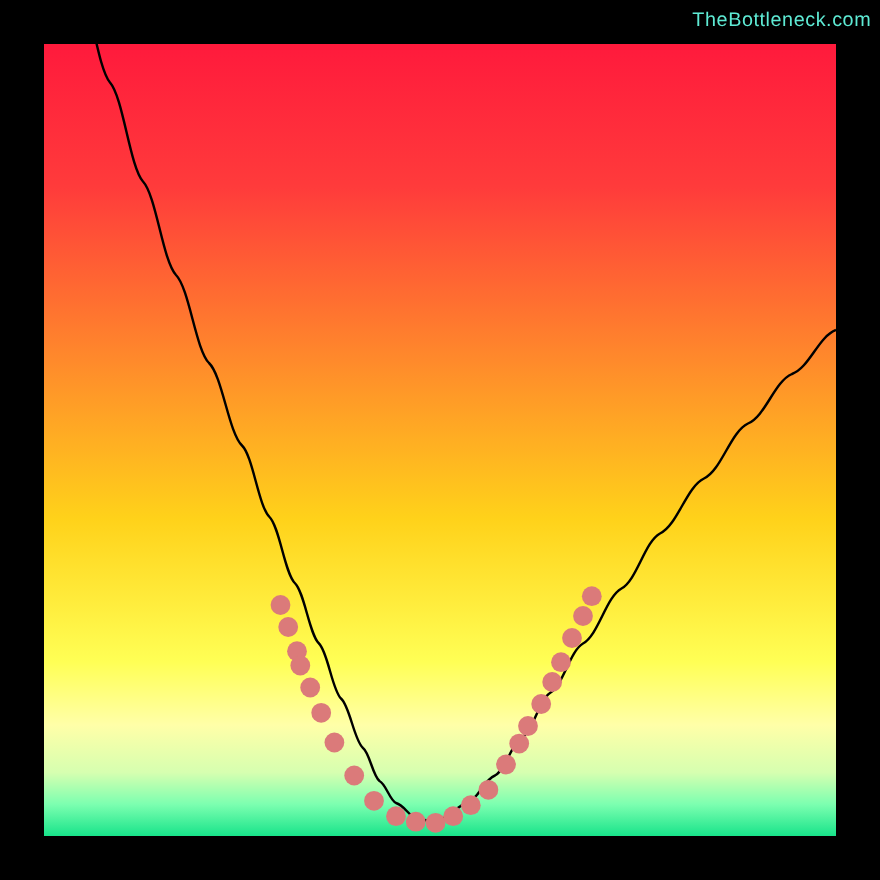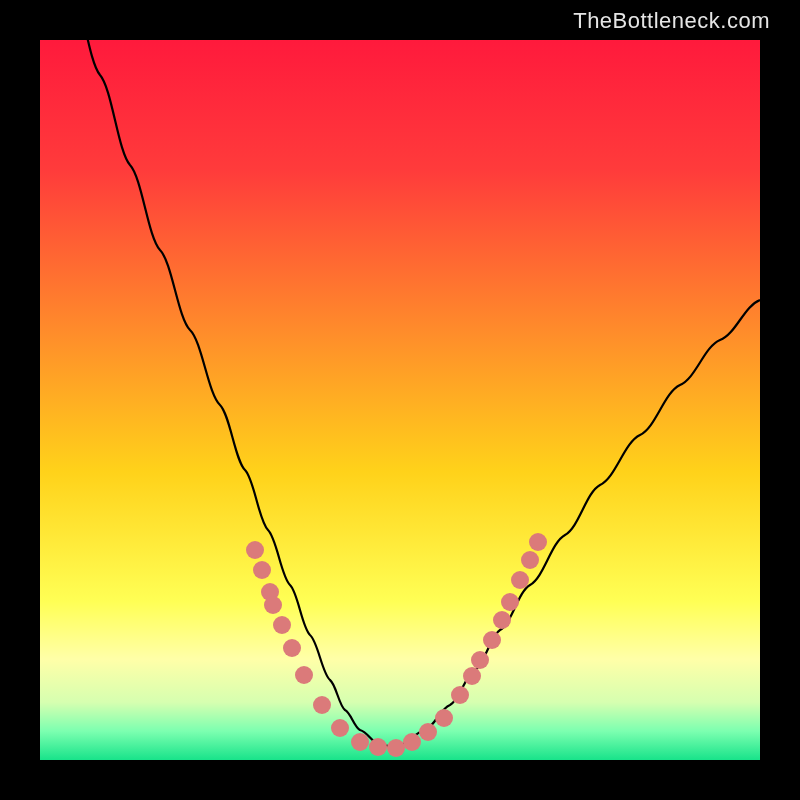--- a/index.html
+++ b/index.html
@@ -31,23 +31,23 @@
     position: absolute;
     left: 0;
     top: 0;
     width: 100%;
     height: 100%;
     
   }
   .watermark {
     position: absolute;
     top: 8px;
-    right: 30px;
-    color: #e5e5e5;
-    font-size: 22px;
+    right: 8px;
+    color: #5eead4;
+    font-size: 18px;
     font-weight: 500;
     letter-spacing: 0.5px;
     user-select: none;
   }
   svg.overlay {
     position: absolute;
     left: 0;
     top: 0;
     width: 100%;
     height: 100%;

